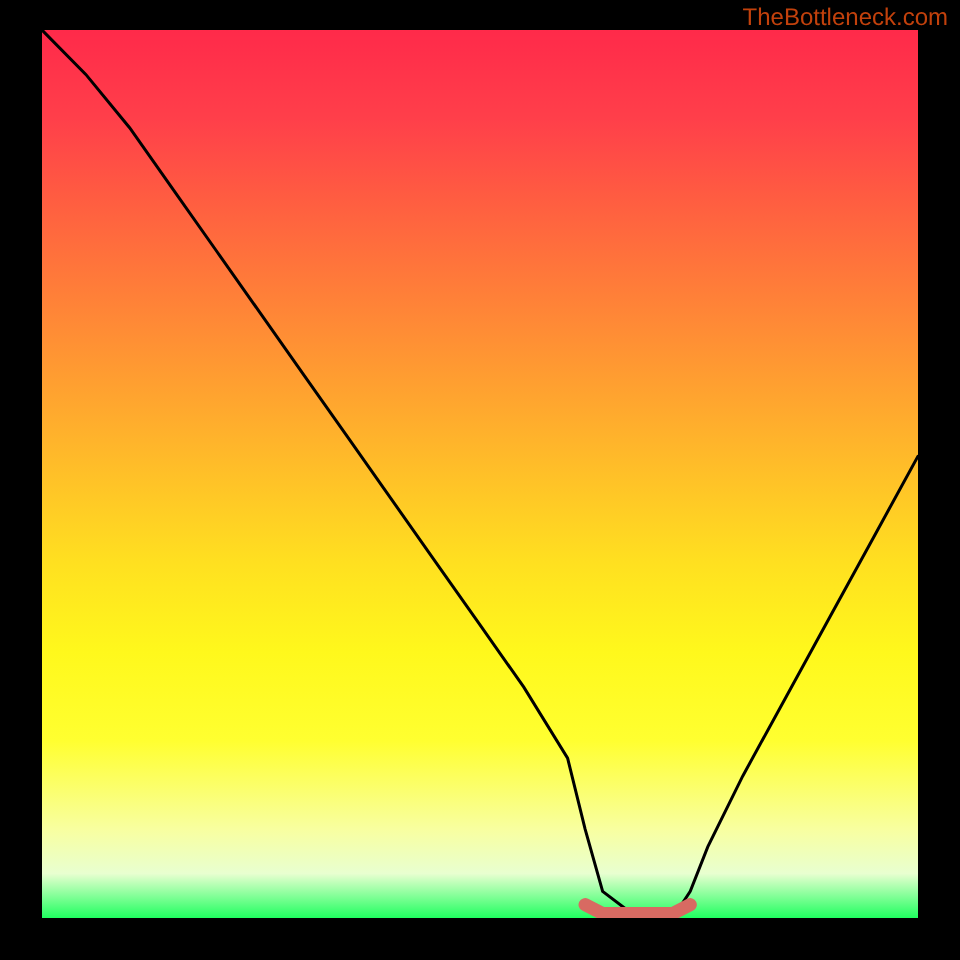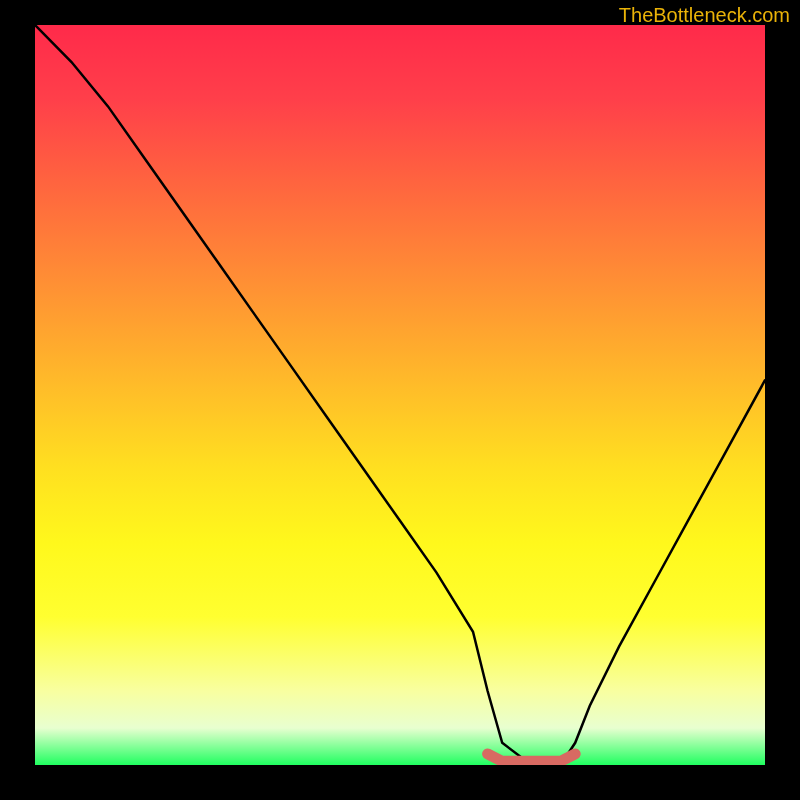--- a/index.html
+++ b/index.html
@@ -8,21 +8,21 @@
     width: 800px;
     height: 800px;
     background: #000;
     position: relative;
     font-family: Arial, sans-serif;
   }
   .watermark {
     position: absolute;
     top: 4px;
     right: 10px;
-    color: #eab308;
+    color: #c2410c;
     font-size: 20px;
     font-weight: 500;
     z-index: 10;
   }
   .plot-area {
     position: absolute;
     left: 35px;
     top: 25px;
     width: 730px;
     height: 740px;

